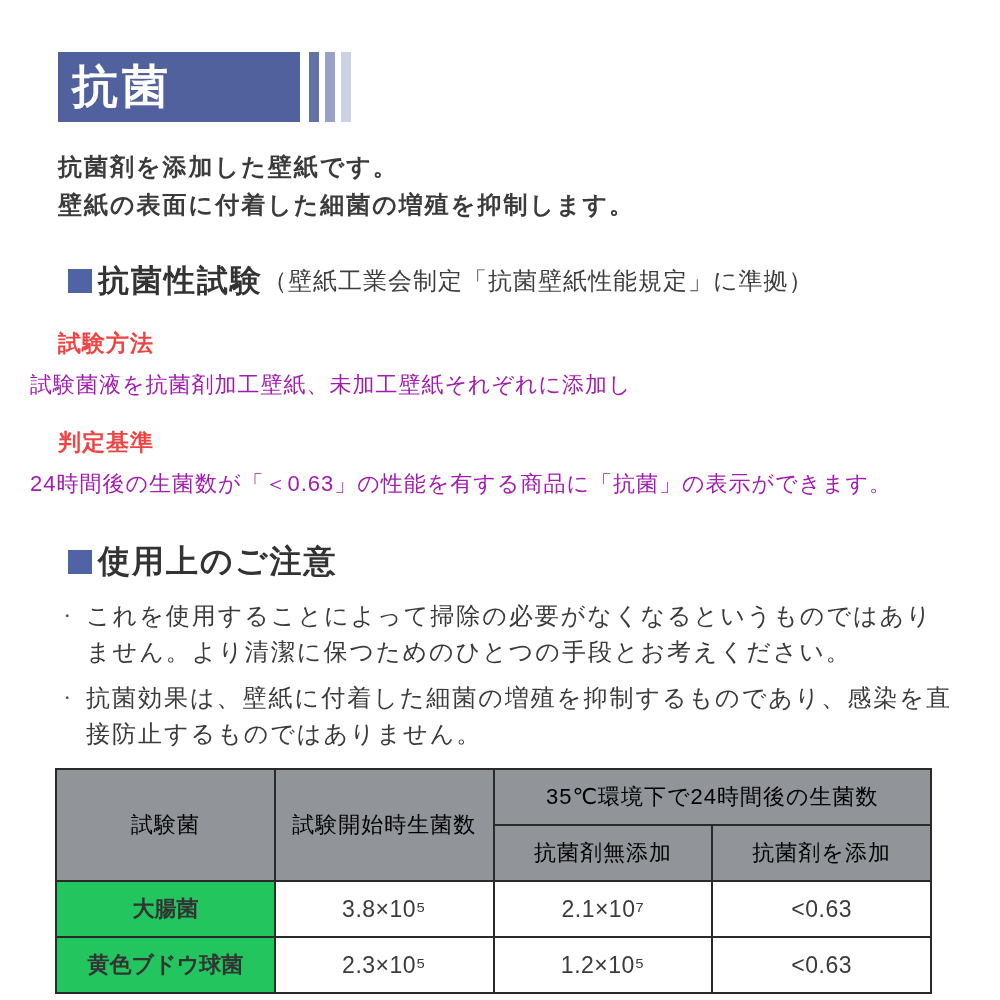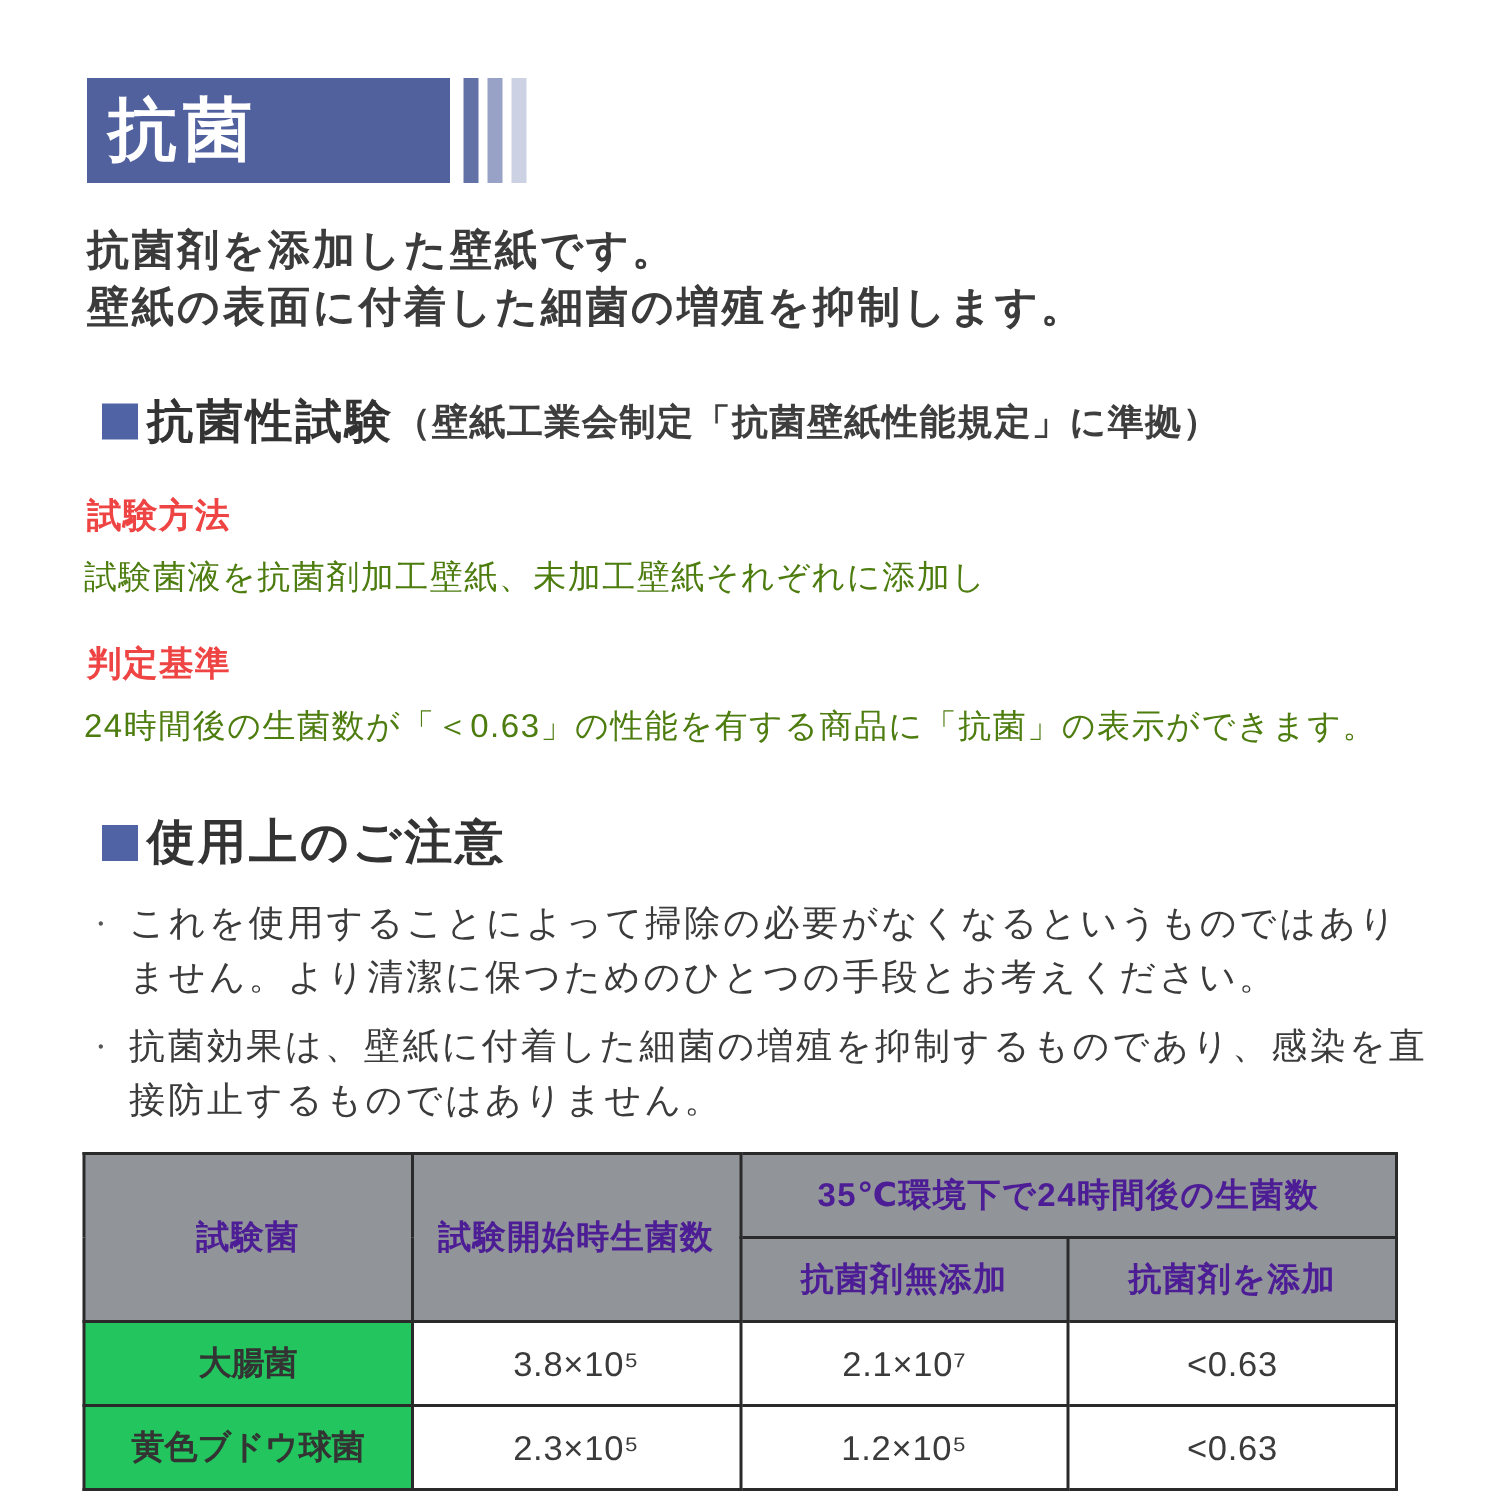--- a/index.html
+++ b/index.html
@@ -32,21 +32,21 @@
     letter-spacing: 4px;
   }
   .stripes { display: flex; margin-left: 9px; }
   .stripe { width: 10px; height: 70px; margin-right: 6px; }
   .stripe.s1 { background: #6272a7; }
   .stripe.s2 { background: #98a2c6; }
   .stripe.s3 { background: #ccd1e3; }
   
   .intro {
     margin: 26px 0 0 58px;
-    font-size: 28px;
+    font-size: 24px;
     line-height: 38px;
     letter-spacing: 2px;
     color: #3b3b3b;
     font-weight: 700;
   }
   
   .sec-head {
     margin: 36px 0 0 56px;
     display: flex;
     align-items: center;
@@ -54,37 +54,37 @@
     color: #333333;
     padding-left: 12px;
   }
   .sec-head .sq {
     width: 24px; height: 24px;
     background: #5064a5;
     margin-right: 6px;
     flex: 0 0 auto;
   }
   .sec-head .h-title { font-size: 31px; letter-spacing: 2px; }
-  .sec-head .h-note  { font-size: 24px; font-weight: 700; color: #3e3e3e; letter-spacing: 1px; }
+  .sec-head .h-note  { font-size: 24px; font-weight: 400; color: #3e3e3e; letter-spacing: 1px; }
   .sec-head.notes { margin-top: 40px; }
   .sec-head.notes .h-title { font-size: 32px; }
   
   .sub-label {
     margin: 26px 0 0 58px;
     font-size: 23px;
     font-weight: 700;
     color: #ef4444;
     letter-spacing: 1px;
   }
   .body-text {
-    margin: 9px 0 0 56px;
+    margin: 9px 0 0 30px;
     font-size: 22px;
     line-height: 33px;
     letter-spacing: 1px;
-    color: #4d7c0f;
+    color: #a21caf;
   }
   
   .note-list {
     margin: 14px 0 0 58px;
     width: 895px;
     list-style: none;
   }
   .note-list li {
     display: flex;
     margin-bottom: 10px;
@@ -109,22 +109,22 @@
   }
   .result-table td, .result-table th {
     border: 2px solid #2a2a2a;
     text-align: center;
     vertical-align: middle;
     height: 56px;
     font-size: 22px;
   }
   .result-table th {
     background: #91959a;
-    color: #4c1d95;
-    font-weight: 700;
+    color: #000000;
+    font-weight: 400;
     letter-spacing: 1px;
     margin-left: 16px;
   }
   .result-table td.name-cell {
     background: #22c55e;
     font-weight: 700;
     color: #333333;
   }
   .result-table td.val-cell {
     background: #ffffff;

